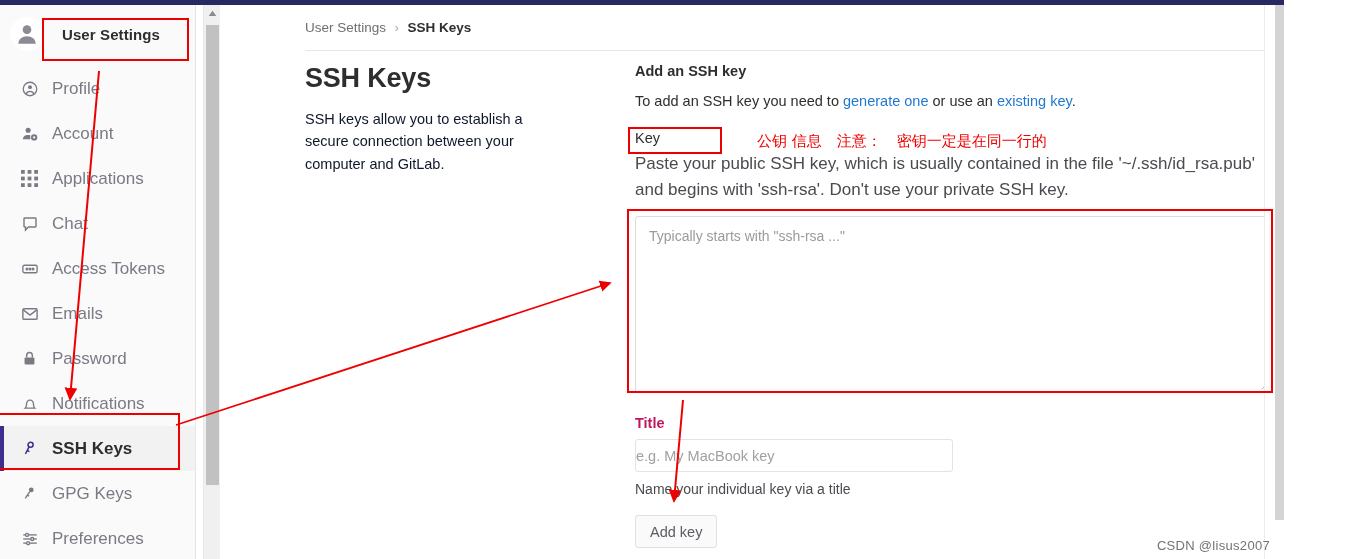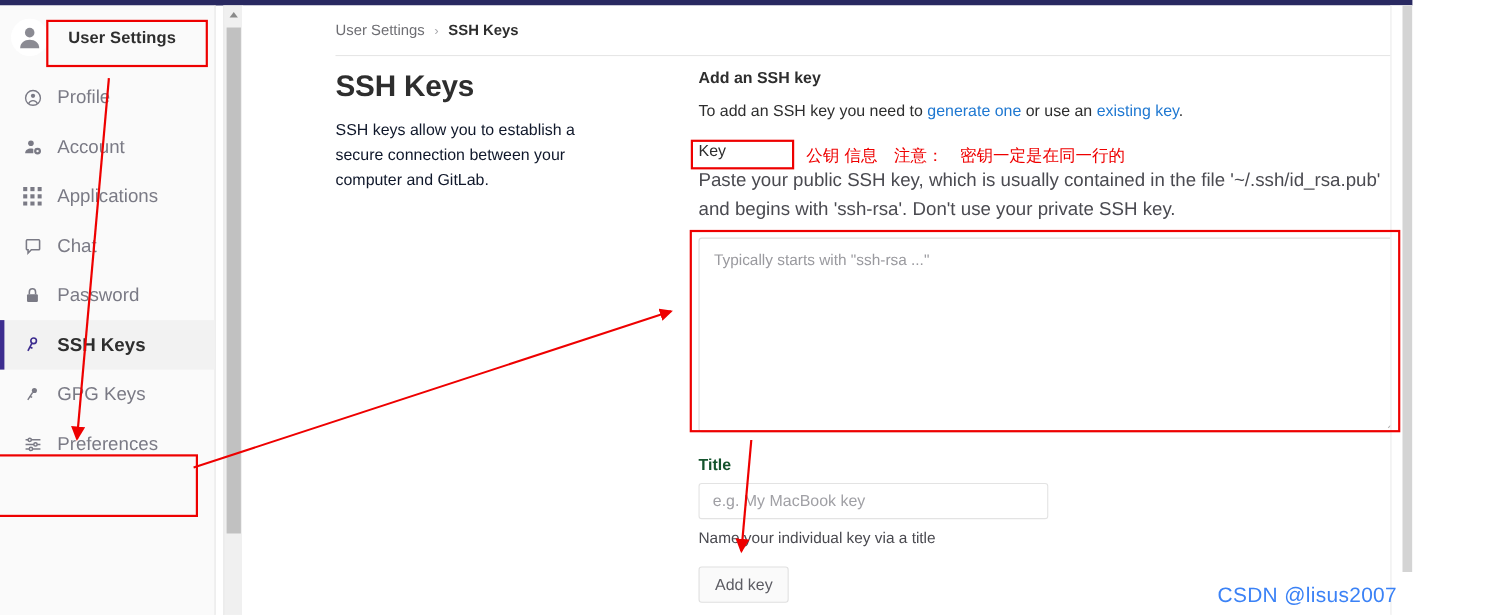--- a/index.html
+++ b/index.html
@@ -116,25 +116,25 @@
     padding: 11px 13px; font-size: 14px; color: #2e2e2e;
     font-family: "Liberation Sans", sans-serif; resize: none; outline: none;
     display: block;
   }
   .key-textarea::placeholder { color: #9a9a9f; }
   .ta-grip {
     position: absolute; right: 4px; bottom: 3px; width: 12px; height: 12px;
     pointer-events: none;
   }
 
-  .title-label { font-size: 14.5px; font-weight: 700; color: #14532d; }
+  .title-label { font-size: 14.5px; font-weight: 700; color: #be185d; }
   .title-input {
     display: block; width: 318px; height: 33px; margin-top: 7px;
     border: 1px solid #e3e3e3; border-radius: 3px; background: #fff;
-    padding: 0 12px; font-size: 14.5px; color: #2e2e2e;
+    padding: 0 0; font-size: 14.5px; color: #2e2e2e;
     font-family: "Liberation Sans", sans-serif; outline: none;
   }
   .title-input::placeholder { color: #a0a0a5; }
   .title-help { font-size: 14px; color: #4a4a50; margin-top: 9px; }
 
   .add-btn {
     margin-top: 18px; height: 33px; padding: 0 14px;
     border: 1px solid #e0e0e0; border-radius: 3px; background: #fafafa;
     font-size: 14.5px; color: #5c5c63; cursor: pointer;
     font-family: "Liberation Sans", sans-serif;
@@ -158,21 +158,21 @@
   .right-strip {
     position: absolute; right: 0; top: 5px; width: 20px; height: 554px;
     background: #ffffff; border-left: 1px solid #ececec;
   }
   .right-strip-grey {
     position: absolute; right: 0; top: 5px; width: 9px; height: 515px;
     background: #d4d4d4;
   }
   .watermark {
     position: absolute; right: 14px; bottom: 6px;
-    font-size: 19px; color: #3b82f6; letter-spacing: 0.3px;
+    font-size: 13px; color: #737373; letter-spacing: 0.3px;
     font-family: "Liberation Sans", sans-serif; pointer-events: none;
   }
   .cursor { position: absolute; pointer-events: none; }
 </style>
 </head>
 <body>
 
 <div id="root">
 
   <div class="topbar"></div>
@@ -233,32 +233,60 @@
 
       <div class="sb-item">
         <span class="ico">
           <svg width="18" height="18" viewBox="0 0 24 24" fill="none" stroke="currentColor" stroke-width="1.9">
             <path d="M5 4h14a1 1 0 011 1v10a1 1 0 01-1 1h-9l-4 4v-4H5a1 1 0 01-1-1V5a1 1 0 011-1z"></path>
           </svg>
         </span>
         <span class="lbl">Chat</span>
       </div>
 
-
+      <div class="sb-item">
+        <span class="ico">
+          <svg width="18" height="18" viewBox="0 0 24 24" fill="none" stroke="currentColor" stroke-width="1.8">
+            <rect x="2.5" y="7" width="19" height="10" rx="2"></rect>
+            <circle cx="8" cy="12" r="1.1" fill="currentColor"></circle>
+              <circle cx="12" cy="12" r="1.1" fill="currentColor"></circle>
+              <circle cx="16" cy="12" r="1.1" fill="currentColor"></circle>
+          </svg>
+        </span>
+        <span class="lbl">Access Tokens</span>
+      </div>
+
+      <div class="sb-item">
+        <span class="ico">
+          <svg width="18" height="18" viewBox="0 0 24 24" fill="none" stroke="currentColor" stroke-width="1.9">
+            <rect x="2.5" y="5" width="19" height="14" rx="1.5"></rect>
+              <path d="M3 6.5l9 7 9-7"></path>
+          </svg>
+        </span>
+        <span class="lbl">Emails</span>
+      </div>
 
       <div class="sb-item">
         <span class="ico">
           <svg width="17" height="17" viewBox="0 0 24 24" fill="none" stroke="currentColor" stroke-width="2">
             <rect x="5" y="10.5" width="14" height="10" rx="1.6" fill="currentColor" stroke="none"></rect>
             <path d="M8 10.5V7.6a4 4 0 018 0v2.9"></path>
           </svg>
         </span>
         <span class="lbl">Password</span>
       </div>
 
+      <div class="sb-item">
+        <span class="ico">
+          <svg width="18" height="18" viewBox="0 0 24 24" fill="none" stroke="currentColor" stroke-width="1.8">
+            <path d="M5.5 17.5h13c-1.4-1.3-1.8-2.5-1.8-4.6 0-3.6-1.8-6-4.7-6s-4.7 2.4-4.7 6c0 2.1-.4 3.3-1.8 4.6z"></path>
+          </svg>
+        </span>
+        <span class="lbl">Notifications</span>
+      </div>
 
       <div class="sb-item active">
         <span class="ico">
           <svg width="17" height="17" viewBox="0 0 24 24" fill="none" stroke="currentColor" stroke-width="2.1">
             <circle cx="13.5" cy="6.8" r="3.6"></circle>
             <path d="M11.4 9.8L6.2 19.8"></path>
               <path d="M8.6 14.8l3.4 1.6"></path>
           </svg>
         </span>
         <span class="lbl">SSH Keys</span>
@@ -343,21 +371,21 @@
   </div>
 
   <div class="right-strip"></div>
   <div class="right-strip-grey"></div>
 
   <div class="anno-box" style="left:42px; top:18px; width:147px; height:43px;"></div>
   <div class="anno-box" style="left:-2px; top:413px; width:182px; height:57px;"></div>
   <div class="anno-box" style="left:628px; top:127px; width:94px; height:27px;"></div>
   <div class="anno-box" style="left:627px; top:209px; width:646px; height:184px;"></div>
 
-  <div class="anno-cn" style="left:733px; top:132px;">公钥 信息　注意：　密钥一定是在同一行的</div>
+  <div class="anno-cn" style="left:757px; top:132px;">公钥 信息　注意：　密钥一定是在同一行的</div>
 
   <svg id="anno-svg">
     <defs>
       <marker id="ah" markerWidth="7" markerHeight="7" refX="5.6" refY="3.2" orient="auto">
         <path d="M0,0 L6.6,3.2 L0,6.4 z" fill="#ee0000"></path>
       </marker>
     </defs>
 
     <line x1="99" y1="71" x2="70" y2="399" stroke="#ee0000" stroke-width="2" marker-end="url(#ah)"></line>
 

